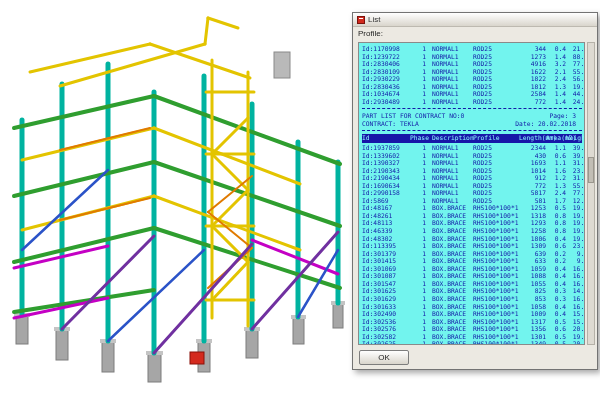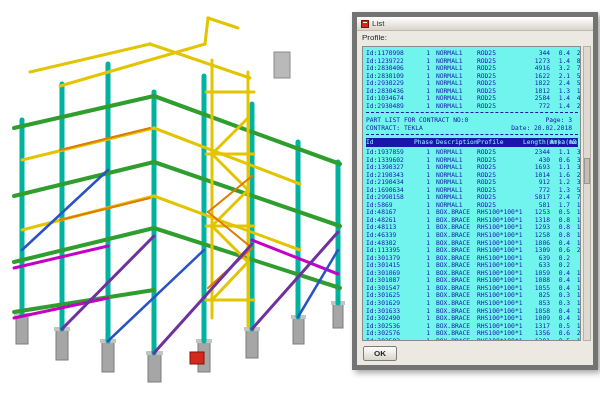--- a/index.html
+++ b/index.html
@@ -5,21 +5,21 @@
   * { margin:0; padding:0; box-sizing:border-box; }
   html,body { width:600px; height:400px; overflow:hidden; background:#ffffff;
               font-family:"Liberation Sans", sans-serif; }
   .stage { position:relative; width:600px; height:400px; background:#fff; }
 
   
   .viewport { position:absolute; left:0; top:0; width:600px; height:400px; background:#fff; }
 
   
   .dialog { position:absolute; left:352px; top:12px; width:246px; height:358px;
-            background:#ece9e2; border:5px solid #737373;
+            background:#ece9e2; border:1px solid #737373;
             box-shadow:3px 3px 6px rgba(0,0,0,.35); }
   .titlebar { height:14px; background:linear-gradient(#ffffff,#d9d5cc);
               border-bottom:1px solid #bdb9b0; display:flex; align-items:center;
               gap:3px; padding:0 4px; font-size:8px; color:#333; }
   .win-icon { width:8px; height:8px; background:#d22a1e; border:1px solid #7a120c;
               display:inline-block; position:relative; }
   .win-icon::after { content:""; position:absolute; left:1px; top:1px; width:4px; height:1px; background:#fff; }
   .report-label { font-size:8px; color:#222; padding:2px 0 1px 5px; }
 
   .report-area { position:absolute; left:5px; right:12px; top:29px; bottom:24px;
@@ -31,24 +31,24 @@
                background:#dedad2; border:1px solid #b5b1a8; }
   .scroll-thumb { position:absolute; left:0; top:38%; width:100%; height:26px;
                   background:#c2beb5; border:1px solid #9a968d; }
 
   .row { display:grid; grid-template-columns:48px 16px 43px 50px 27px 20px 22px; white-space:nowrap; }
   .c-num { text-align:right; }
   .sep { border-top:1px dashed #1219a6; margin:3px 0; height:0; }
   .hline { display:flex; justify-content:space-between; padding-right:6px; }
   .colhead { background:#1717a8; color:#8ef6ff; margin:1px 0; padding:0 0 1px 0; }
 
-  .ok-button { position:absolute; left:6px; bottom:4px; width:34px; height:15px;
+  .ok-button { position:absolute; left:6px; bottom:4px; width:50px; height:15px;
                font-size:8px; font-family:"Liberation Sans", sans-serif;
                background:linear-gradient(#ffffff,#d9d5cc); border:1px solid #7d7d7d;
-               border-radius:2px; color:#222;font-weight:bold; }
+               border-radius:2px; color:#222; }
 </style>
 </head>
 <body>
 
 <div class="stage">
 
   <div class="viewport">
     <svg width="600" height="400" viewBox="0 0 600 400">
 
       <g fill="#a6a6a6" stroke="#7c7c7c" stroke-width="1">

